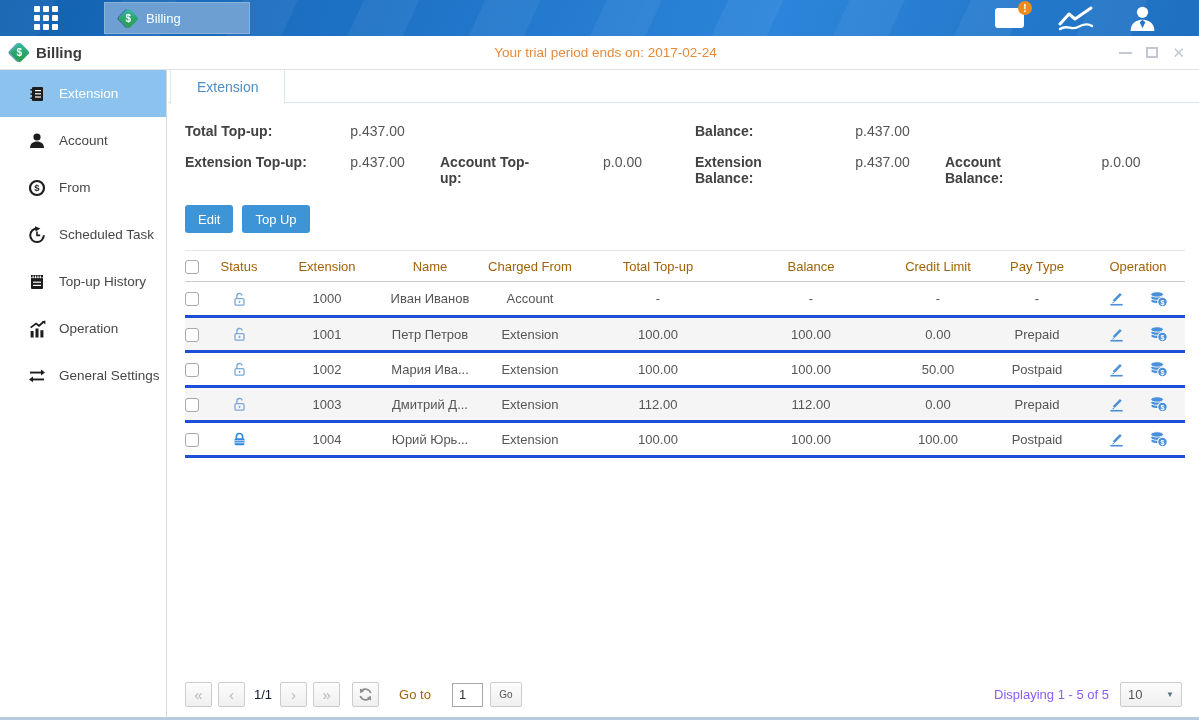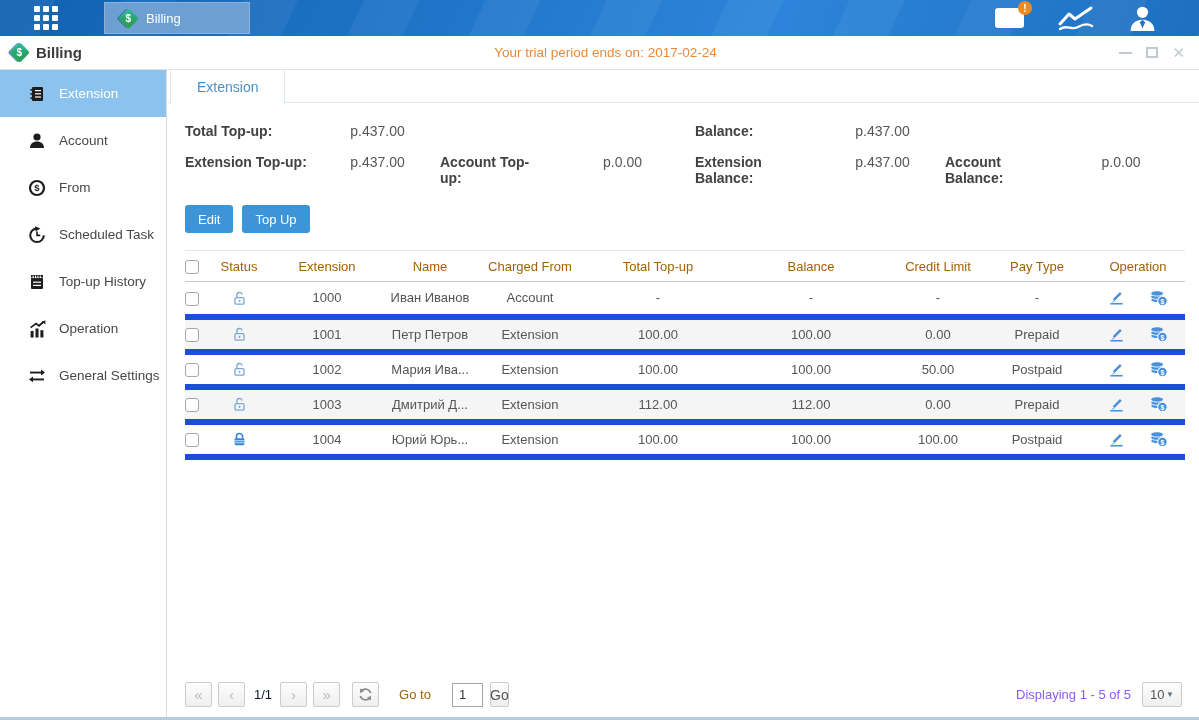--- a/index.html
+++ b/index.html
@@ -65,21 +65,21 @@
 
   .actions { padding:0 17px; margin-top:19px; display:flex; gap:9px; }
   .btn-blue { background:#3d94d6; color:#fff; border:none; height:28px; padding:0 13px;
     font-size:13px; border-radius:3px; cursor:pointer; font-family:inherit; }
 
   .table-wrap { margin:17px 17px 0; }
   table { width:100%; border-collapse:collapse; table-layout:fixed; font-size:13px; color:#555; }
   thead th { font-weight:normal; color:#a16207; height:31px; text-align:center;
     border-top:1px solid #e6e6e6; border-bottom:1px solid #c9c9c9; }
   thead th:first-child { text-align:left; }
-  tbody td { height:35px; text-align:center; border-bottom:6px solid #1d4ed8;
+  tbody td { height:35px; text-align:center; border-bottom:3px solid #1d4ed8;
     white-space:nowrap; overflow:hidden; }
   tbody td:first-child { text-align:left; }
   tbody tr:nth-child(even) { background:#f5f5f5; }
   .cb { width:14px; height:14px; border:1px solid #a8a8a8; border-radius:3px; background:#fff;
     display:inline-block; vertical-align:middle; cursor:pointer; }
   .lock { display:inline-flex; vertical-align:middle; cursor:pointer; }
   .lock-closed { display:none; }
   tr.locked .lock-closed { display:inline-flex; }
   .op-cell span { display:inline-flex; vertical-align:middle; cursor:pointer; }
   .op-cell .gap { width:16px; display:inline-block; }
@@ -88,24 +88,24 @@
   .pager { position:absolute; left:17px; right:17px; bottom:10px; display:flex; align-items:center;
     font-size:13px; color:#555; }
   .pbtn { width:27px; height:25px; border:1px solid #ccc; border-radius:2px;
     background:linear-gradient(#fdfdfd,#efefef); display:flex; align-items:center; justify-content:center;
     color:#b9b9b9; font-size:15px; cursor:pointer; margin-right:6px; }
   .page-ind { margin:0 8px 0 3px; color:#0f172a; }
   .refresh { margin-left:6px; color:#8a8a8a; }
   .goto-lbl { margin-left:14px; margin-right:21px; color:#a16207; }
   .goto-input { width:31px; height:24px; border:1px solid #a6a6a6; font-size:13px; color:#333;
     padding-left:6px; font-family:inherit; }
-  .go-btn { width:19px; margin-left:7px; font-size:14px; color:#555; }
+  .go-btn { width:32px; margin-left:7px; font-size:10px; color:#555; }
   .pager-right { margin-left:auto; display:flex; align-items:center; gap:11px; }
   .displaying { color:#8b5cf6; }
-  .pagesize { width:40px; height:25px; border:1px solid #ccc; border-radius:2px;
+  .pagesize { width:62px; height:25px; border:1px solid #ccc; border-radius:2px;
     background:linear-gradient(#fcfcfc,#f0f0f0); display:flex; align-items:center;
     justify-content:space-between; padding:0 7px; color:#555; cursor:pointer; }
   .pagesize .caret { font-size:8px; color:#5e7286; }
 
   .bottom-edge { position:absolute; bottom:0; left:0; right:0; height:3px; background:#b7cbdd; }
 </style>
 </head>
 <body>
 
 <div class="topbar">

